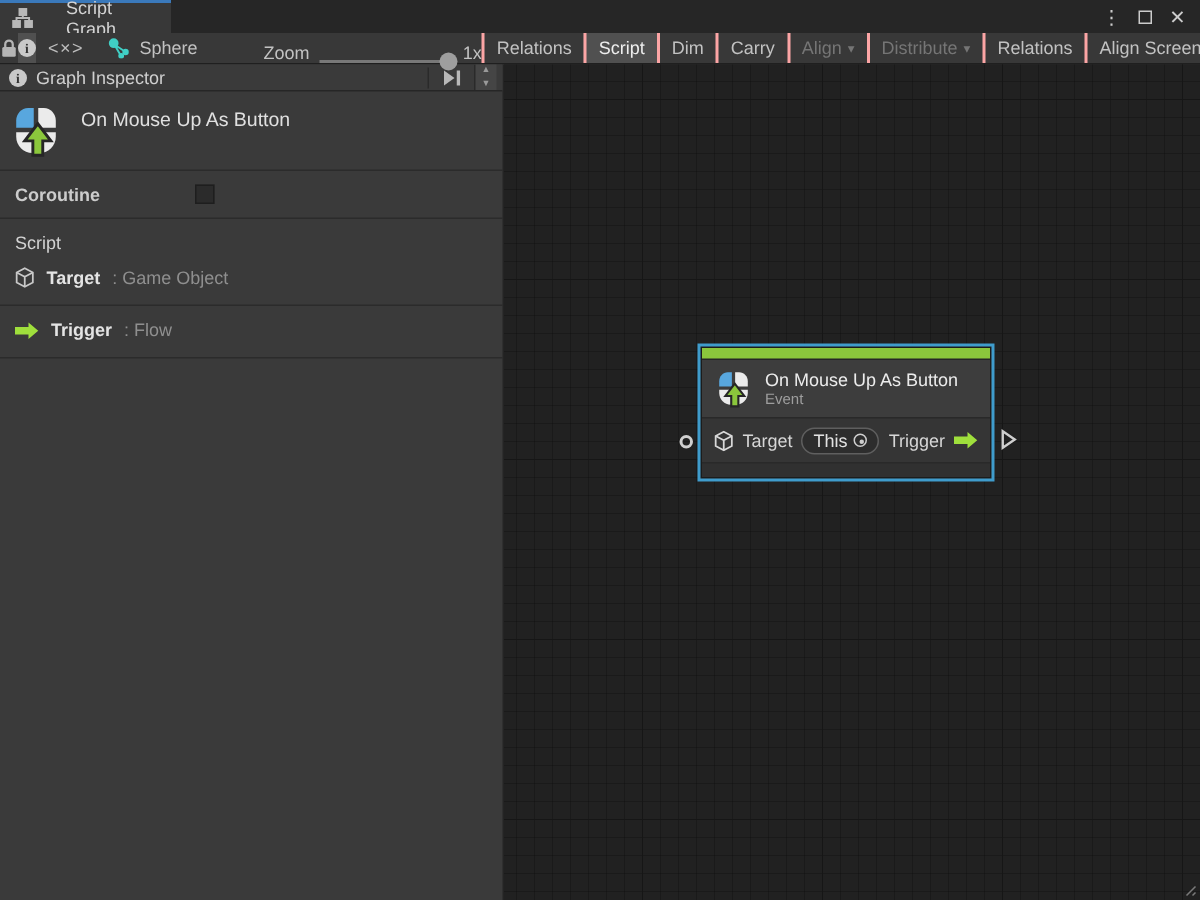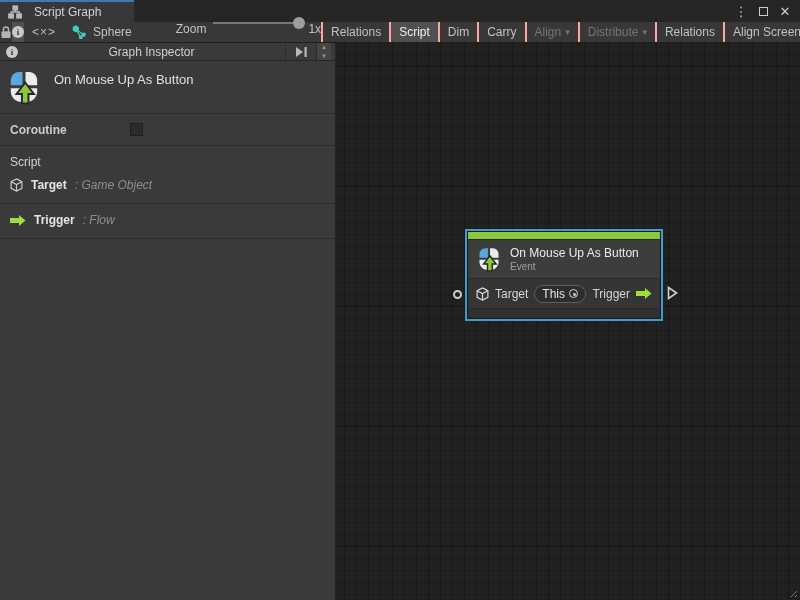--- a/index.html
+++ b/index.html
@@ -2,75 +2,75 @@
 <html><head>
 <meta charset="utf-8">
 <style>
   * { margin:0; padding:0; box-sizing:border-box; }
   html,body { width:800px; height:600px; overflow:hidden; background:#202020;
               font-family:"Liberation Sans", sans-serif; }
   .app { width:800px; height:600px; display:flex; flex-direction:column; background:#262626; }
 
   
   .titlebar { height:22px; background:#262626; display:flex; align-items:stretch; flex:0 0 22px; }
-  .tab { width:134px; background:#383838; border-top:2px solid #3a79bb; display:flex;
-         align-items:center; gap:12px; padding:0 8px; color:#d4d4d4; font-size:12px; }
+  .tab { width:114px; background:#383838; border-top:2px solid #3a79bb; display:flex;
+         align-items:center; gap:22px; padding:0 8px; color:#d4d4d4; font-size:12px; }
   .tab svg { flex:0 0 auto; }
   .titlebar-spacer { flex:1; }
   .win-controls { display:flex; align-items:center; gap:4px; padding-right:6px; color:#cccccc; }
   .win-btn { width:18px; height:18px; display:flex; align-items:center; justify-content:center;
              font-size:13px; color:#cccccc; cursor:default; }
   .maxbox { width:9px; height:9px; border:1.5px solid #cccccc; }
 
   
   .toolbar { height:21px; background:#383838; border-bottom:1px solid #1f1f1f; display:flex;
              align-items:stretch; color:#c2c2c2; font-size:12px; flex:0 0 21px; }
   .tb-btn { display:flex; align-items:center; justify-content:center; padding:0 8px; white-space:nowrap; }
   .tb-icon-btn { width:30px; padding:0; }
   .tb-btn.active { background:#505050; color:#eeeeee; }
   .tb-btn.disabled { color:#757575; }
   .tb-sep { width:1px; background:#2a2a2a; }
   .code-btn { width:66px; color:#bdbdbd; letter-spacing:1px; }
-  .zoom-group { display:flex; align-items:flex-start; gap:7px; margin-left:36px; }
+  .zoom-group { display:flex; align-items:flex-end; gap:7px; margin-left:36px; }
   .zoom-track { width:88px; height:2px; background:#787878; position:relative; }
   .zoom-thumb { position:absolute; right:-4px; top:-5px; width:12px; height:12px; border-radius:50%;
                 background:#9e9e9e; }
   .tb-right { margin-left:auto; display:flex; align-items:stretch; }
   .tb-right .tb-btn { border-left:2px solid #fca5a5; }
   .dd-arrow { font-size:9px; margin-left:4px; }
   .info-circle { width:12px; height:12px; border-radius:50%; background:#c9c9c9; color:#333333;
                  font-size:9px; font-weight:bold; display:flex; align-items:center; justify-content:center;
                  font-family:"Liberation Serif", serif; }
 
   
   .content { flex:1; display:flex; min-height:0; }
 
   
   .inspector { width:336px; flex:0 0 336px; background:#3a3a3a; border-right:1px solid #242424;
                display:flex; flex-direction:column; color:#cfcfcf; font-size:12px; }
   .insp-header { height:18px; background:#3a3a3a; border-bottom:1px solid #262626; display:flex;
                  align-items:center; gap:6px; padding:0 4px 0 6px; }
-  .insp-header .title { flex:1; color:#cfcfcf;text-align:center; }
+  .insp-header .title { flex:1; color:#cfcfcf; }
   .insp-header-sep { width:1px; height:14px; background:#2a2a2a; }
   .dock-btn { width:18px; display:flex; align-items:center; justify-content:center; }
   .spinner { width:15px; align-self:stretch; background:#454545; border-left:1px solid #2a2a2a;
              display:flex; flex-direction:column; }
   .spin-btn { flex:1; display:flex; align-items:center; justify-content:center; font-size:6px;
               color:#9a9a9a; }
   .node-title-block { display:flex; align-items:flex-start; gap:12px; padding:8px 6px 8px 6px; min-height:49px; }
   .node-title-block .big-title { font-size:13px; color:#e0e0e0; padding-top:3px; }
   .insp-row { border-top:1px solid #2b2b2b; }
   .coroutine-row { display:flex; align-items:center; height:32px; padding:0 10px; }
   .coroutine-row .lbl { width:120px; color:#cccccc;font-weight:bold; }
   .checkbox { width:13px; height:13px; background:#2b2b2b; border:1px solid #1e1e1e; }
   .section { padding:9px 10px 11px 10px; }
   .section .sec-header { color:#d2d2d2; margin-bottom:9px; }
   .port-def { display:flex; align-items:center; gap:8px; }
   .port-def .pname { font-weight:bold; color:#e4e4e4; }
-  .port-def .ptype { color:#8f8f8f;font-style:italic; }
+  .port-def .ptype { color:#8f8f8f; }
   .insp-filler { flex:1; border-top:1px solid #2b2b2b; }
 
   
   .canvas { flex:1; position:relative; background:#212121;
     background-image:
       linear-gradient(#161616 1px, transparent 1px),
       linear-gradient(90deg, #161616 1px, transparent 1px),
       linear-gradient(rgba(0,0,0,0.20) 1px, transparent 1px),
       linear-gradient(90deg, rgba(0,0,0,0.20) 1px, transparent 1px);
     background-size:120px 120px, 120px 120px, 12px 12px, 12px 12px;

